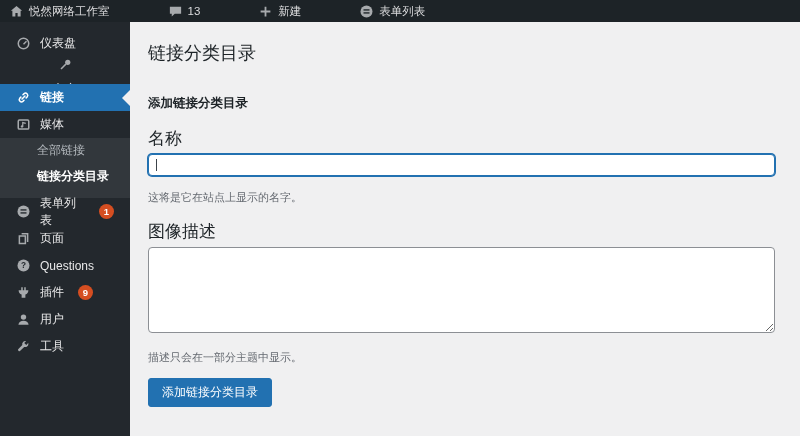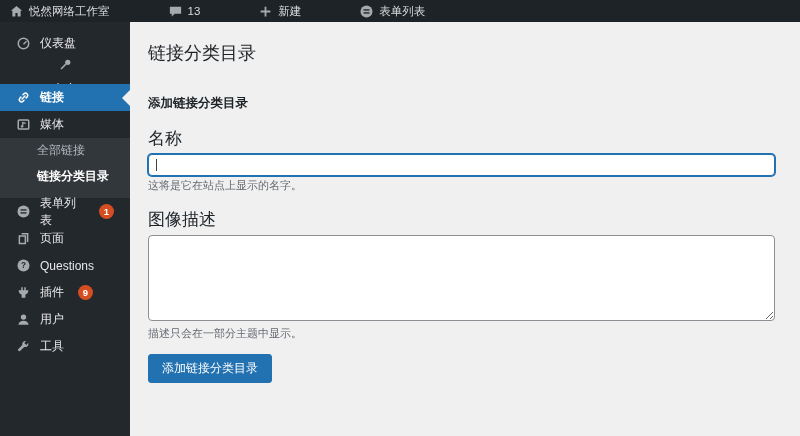--- a/index.html
+++ b/index.html
@@ -66,21 +66,21 @@
   .text-input {
     width:100%; height:22px; background:#fff; border:1px solid #8c8f94;
     border-radius:4px; padding:0 7px; font-size:12px; color:#2c3338;
     font-family:"Liberation Sans","DejaVu Sans",sans-serif; outline:none;
   }
   .input-shell { position:relative; }
   .text-input.focused { border-color:#2271b1; box-shadow:0 0 0 1px #2271b1; }
   .caret {
     position:absolute; left:8px; top:5px; width:1px; height:12px; background:#3c434a;
   }
-  .help-text { font-size:11px; color:#646970; margin-top:2px; line-height:1.4; }
+  .help-text { font-size:11px; color:#646970; margin-top:14px; line-height:1.4; }
   textarea.desc-input {
     width:100%; height:86px; background:#fff; border:1px solid #8c8f94;
     border-radius:4px; padding:4px 7px; font-size:12px; color:#2c3338;
     font-family:"Liberation Sans","DejaVu Sans",sans-serif; resize:both; outline:none;
   }
   .submit-btn {
     margin-top:13px; background:#2271b1; border:1px solid #2271b1; color:#fff;
     font-size:12px; padding:5px 13px; border-radius:3px; cursor:pointer;
     font-family:"Liberation Sans","DejaVu Sans",sans-serif;
   }

